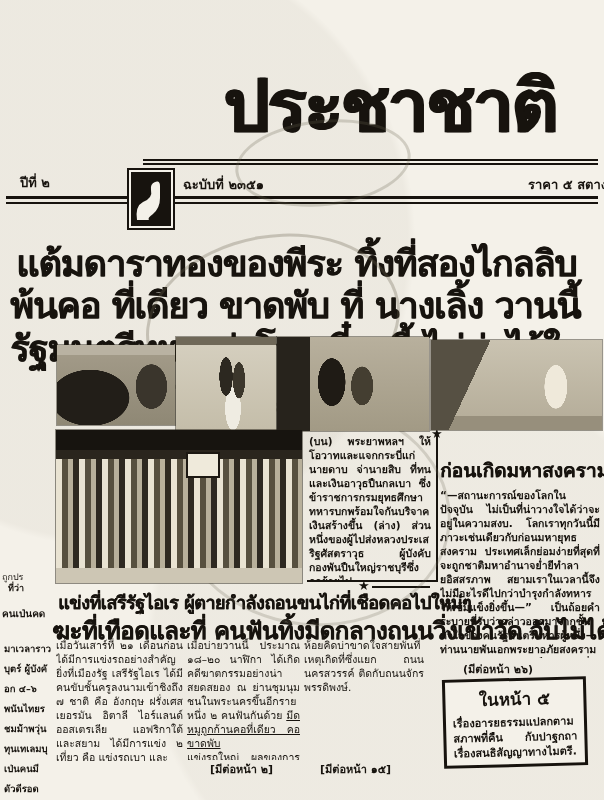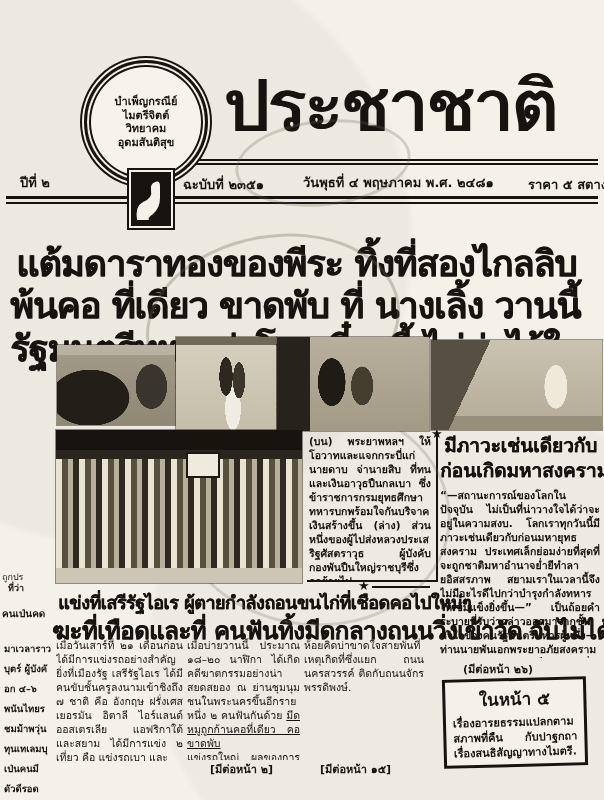--- a/index.html
+++ b/index.html
@@ -18,21 +18,21 @@
     left:84px; top:60px; width:118px; height:118px; border-radius:50%;
     border:3px solid #17130e;
     box-shadow:0 0 0 2px #f4f1e9, 0 0 0 4px #17130e, inset 0 0 0 2px #f4f1e9, inset 0 0 0 4px #17130e;
     display:flex; flex-direction:column; align-items:center; justify-content:center;
     text-align:center; font-weight:bold; font-size:11px; line-height:13.5px;
     background:#f6f3ec; z-index:2;
   }
   .emblem{ left:127px; top:168px; width:48px; height:62px; z-index:3; }
   .title-thai{
     left:188px; top:58px; width:404px; height:96px; text-align:center;
-    font-size:72px; font-weight:400; letter-spacing:-2px; line-height:96px;
+    font-size:72px; font-weight:700; letter-spacing:-2px; line-height:96px;
     text-shadow:1.5px 0 #17130e, -1px 0 #17130e; white-space:nowrap;
   }
   .title-en{
     left:300px; top:136px; width:292px; text-align:center;
     font-size:20px; font-weight:bold; letter-spacing:8px; white-space:nowrap;
   }
   .rule{background:#17130e;}
   .dateline{ font-size:13px; font-weight:bold; white-space:nowrap; }
   
   .headline{
@@ -106,42 +106,35 @@
 </style>
 </head>
 <body>
 
 <div class="page">
 
   <div class="abs ghost" style="left:145px; top:235px; width:250px; height:170px; transform:rotate(-10deg);"></div>
   <div class="abs ghost" style="left:175px; top:400px; width:270px; height:220px; transform:rotate(6deg); border-color:rgba(105,98,80,.22);"></div>
   <div class="abs ghost" style="left:235px; top:120px; width:170px; height:80px; transform:rotate(-6deg); border-color:rgba(105,98,80,.25);"></div>
 
-  <div class="abs seal">
-    <span>บำเพ็ญกรณีย์</span>
-    <span>ไมตรีจิตต์</span>
-    <span>วิทยาคม</span>
-    <span>อุดมสันติสุข</span>
-  </div>
 
   <svg class="abs emblem" viewBox="0 0 48 62">
     <rect x="0" y="0" width="48" height="62" fill="#17130e"></rect>
     <rect x="3" y="3" width="42" height="56" fill="none" stroke="#f4f1e9" stroke-width="2"></rect>
     <path d="M10 52 Q8 38 16 34 Q26 30 24 22 Q23 16 28 14 Q33 12 33 18 L33 30 Q33 40 26 46 Q20 50 22 52 Z" fill="#f4f1e9"></path>
     <circle cx="30" cy="16" r="2.2" fill="#f4f1e9"></circle>
   </svg>
 
   <div class="abs title-thai">ประชาชาติ</div>
 
   <div class="abs rule" style="left:143px; top:159px; width:455px; height:2px;"></div>
   <div class="abs rule" style="left:143px; top:163px; width:455px; height:1.5px;"></div>
 
   <div class="abs dateline" style="left:20px; top:172px;">ปีที่ ๒</div>
   <div class="abs dateline" style="left:183px; top:174px;">ฉะบับที่ ๒๓๕๑</div>
-  <div class="abs dateline" style="left:303px; top:172px;">วันพุธที่ ๔ พฤษภาคม พ.ศ. ๒๔๘๑</div>
   <div class="abs dateline" style="left:516px; top:174px;margin-left:12px;">ราคา ๕ สตางค์</div>
 
   <div class="abs rule" style="left:6px; top:196px; width:592px; height:3px;"></div>
   <div class="abs rule" style="left:6px; top:202px; width:592px; height:2px;"></div>
 
   <div class="abs headline" style="left:16px; top:207px;">แต้มดาราทองของพีระ ทิ้งที่สองไกลลิบ</div>
   <div class="abs headline" style="left:10px; top:249px;">พ้นคอ ที่เดียว ขาดพับ ที่ นางเลิ้ง วานนี้</div>
   <div class="abs headline" style="left:10px; top:292px;">รัฐมนตรีทหารว่าโลกเดี๋ยวนี้ ไม่น่าไว้ใจ</div>
 
   <div class="abs photo photo1" style="left:57px; top:345px; width:118px; height:80px;"></div>
@@ -153,21 +146,20 @@
     <div class="abs frame" style="left:130px; top:22px; width:30px; height:22px;"></div>
   </div>
 
   <div class="abs smalltext caption-col" style="left:307px; top:432px; width:122px; height:142px;">
     <span>(บน) พระยาพหลฯ ให้โอวาทและแจกกระบี่แก่นายดาบ จ่านายสิบ ที่ทนและเงินอาวุธปืนกลเบา ซึ่งข้าราชการกรมยุทธศึกษาทหารบกพร้อมใจกันบริจาคเงินสร้างขึ้น (ล่าง) ส่วนหนึ่งของผู้ไปส่งหลวงประเสริฐศัสตราวุธ ผู้บังคับกองพันปืนใหญ่ราชบุรีซึ่งถูกย้ายไป</span>
   </div>
   <div class="abs star" style="left:358px; top:578px;">★</div>
   <div class="abs rule" style="left:372px; top:586px; width:58px; height:2px;"></div>
 
   <div class="abs star" style="left:431px; top:426px;">★</div>
-  <div class="abs warhead" style="left:444px; top:433px;">มีภาวะเช่นเดียวกับ</div>
   <div class="abs warhead" style="left:440px; top:458px;">ก่อนเกิดมหาสงคราม</div>
   <div class="abs smalltext" style="left:440px; top:488px; width:160px; height:170px; font-weight:600;">
     <span>“—สถานะการณ์ของโลกใน ปัจจุบัน ไม่เป็นที่น่าวางใจได้ว่าจะอยู่ในความสงบ. โลกเราทุกวันนี้มีภาวะเช่นเดียวกับก่อนมหายุทธสงคราม ประเทศเล็กย่อมง่ายที่สุดที่จะถูกชาติมหาอำนาจย่ำยีทำลายอิสสรภาพ สยามเราในเวลานี้จึงไม่มีอะไรดีไปกว่าบำรุงกำลังทหารให้เข้มแข็งยิ่งขึ้น—”</span>
     <span>เป็นถ้อยคำระบายที่รับว่ากล่าวออกมาจากชั้นหัวใจของคนรัฐมนตรีทหารผู้หนึ่ง— ท่านนายพันเอกพระยาอภัยสงคราม เสนาธิการทหารบก. เป็นถ้อยคำที่</span>
   </div>
   <div class="abs cont" style="left:463px; top:660px;">(มีต่อหน้า ๒๖)</div>
 
   <div class="abs pagebox" style="left:443px; top:678px; width:124px;">
     <div class="bt">ในหน้า ๕</div>
     <div class="bb">เรื่องอารยธรรมแปลกตามสภาพที่คืน กับปาฐกถาเรื่องสนธิสัญญาทางไมตรี.</div>

